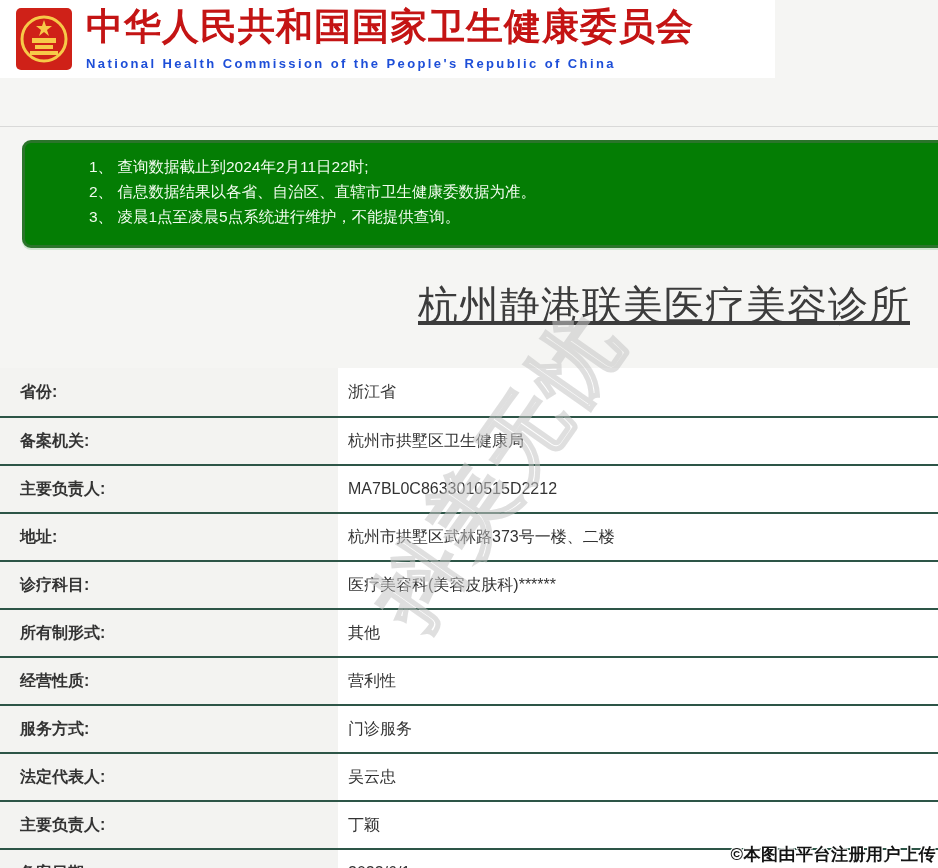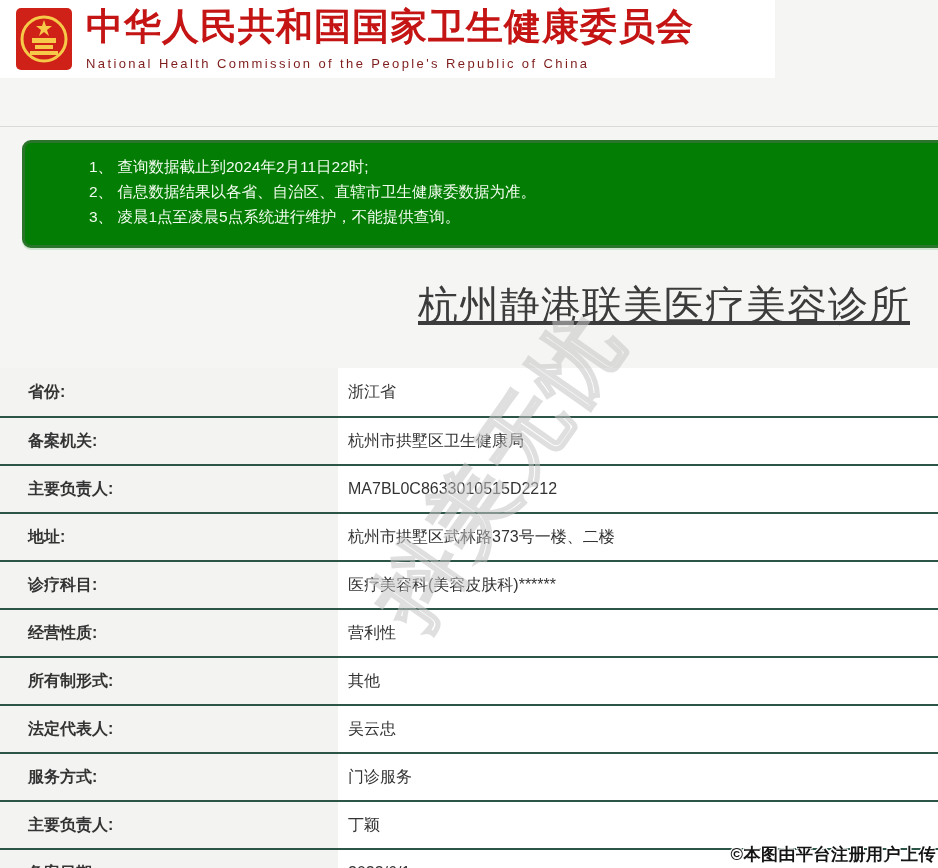--- a/index.html
+++ b/index.html
@@ -14,21 +14,21 @@
     position:absolute;left:0;top:0;width:775px;height:78px;
     background:#ffffff;display:flex;align-items:center;
   }
   .emblem{width:56px;height:62px;margin:4px 14px 4px 16px;flex:0 0 auto;}
   .header-titles{display:flex;flex-direction:column;justify-content:center;}
   .header-title-cn{
     font-size:37px;font-weight:700;color:#c41414;letter-spacing:1px;
     line-height:40px;white-space:nowrap;
   }
   .header-title-en{
-    font-size:13px;font-weight:400;color:#7f1d1d;letter-spacing:2.4px;
+    font-size:13px;font-weight:700;color:#1d4ed8;letter-spacing:2.4px;
     margin-top:9px;white-space:nowrap;
   }
   .top-divider{
     position:absolute;left:0;top:126px;width:938px;height:0;
     border-top:1px solid #d9d9d8;
   }
   
   .notice-box{
     position:absolute;left:22px;top:140px;right:-10px;height:91px;
     background:#047d04;border:3px solid #2b742b;border-radius:9px;
@@ -49,21 +49,21 @@
     position:absolute;left:0;top:368px;width:938px;background:#ffffff;
   }
   .row{
     display:flex;height:46px;align-items:center;background:#ffffff;
   }
   .row + .row{border-top:2px solid #2d5547;}
   .row:first-child{height:48px;}
   .row-label{
     width:338px;flex:0 0 338px;height:100%;background:#f3f3f1;
     display:flex;align-items:center;box-sizing:border-box;
-    padding-left:28px;font-size:16px;font-weight:700;color:#333;
+    padding-left:20px;font-size:16px;font-weight:700;color:#333;
   }
   .row-value{
     flex:1;padding-left:10px;font-size:16px;color:#333;white-space:nowrap;
   }
   
   .watermark{
     position:absolute;left:270px;top:418px;width:460px;height:104px;
     display:flex;align-items:center;justify-content:center;
     transform:rotate(-55deg);
     font-size:84px;letter-spacing:6px;font-weight:700;
@@ -120,34 +120,34 @@
   </div>
   <div class="row">
     <div class="row-label">地址:</div>
     <div class="row-value">杭州市拱墅区武林路373号一楼、二楼</div>
   </div>
   <div class="row">
     <div class="row-label">诊疗科目:</div>
     <div class="row-value">医疗美容科(美容皮肤科)******</div>
   </div>
   <div class="row">
+    <div class="row-label">所有制形式:</div>
+    <div class="row-value">其他</div>
+  </div>
+  <div class="row">
     <div class="row-label">经营性质:</div>
     <div class="row-value">营利性</div>
   </div>
   <div class="row">
-    <div class="row-label">所有制形式:</div>
-    <div class="row-value">其他</div>
+    <div class="row-label">服务方式:</div>
+    <div class="row-value">门诊服务</div>
   </div>
   <div class="row">
     <div class="row-label">法定代表人:</div>
     <div class="row-value">吴云忠</div>
-  </div>
-  <div class="row">
-    <div class="row-label">服务方式:</div>
-    <div class="row-value">门诊服务</div>
   </div>
   <div class="row">
     <div class="row-label">主要负责人:</div>
     <div class="row-value">丁颖</div>
   </div>
   <div class="row">
     <div class="row-label">备案日期:</div>
     <div class="row-value">2023/6/1</div>
   </div>
 </div>

